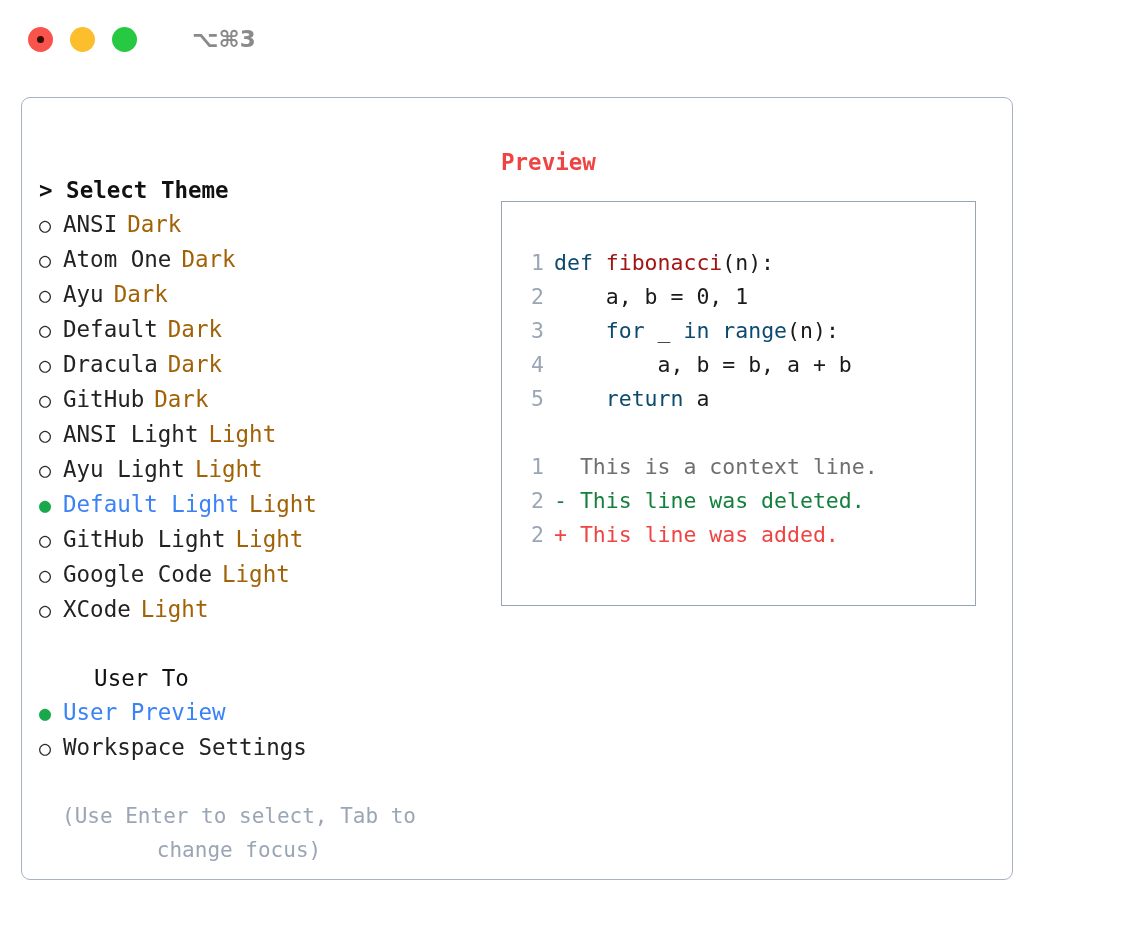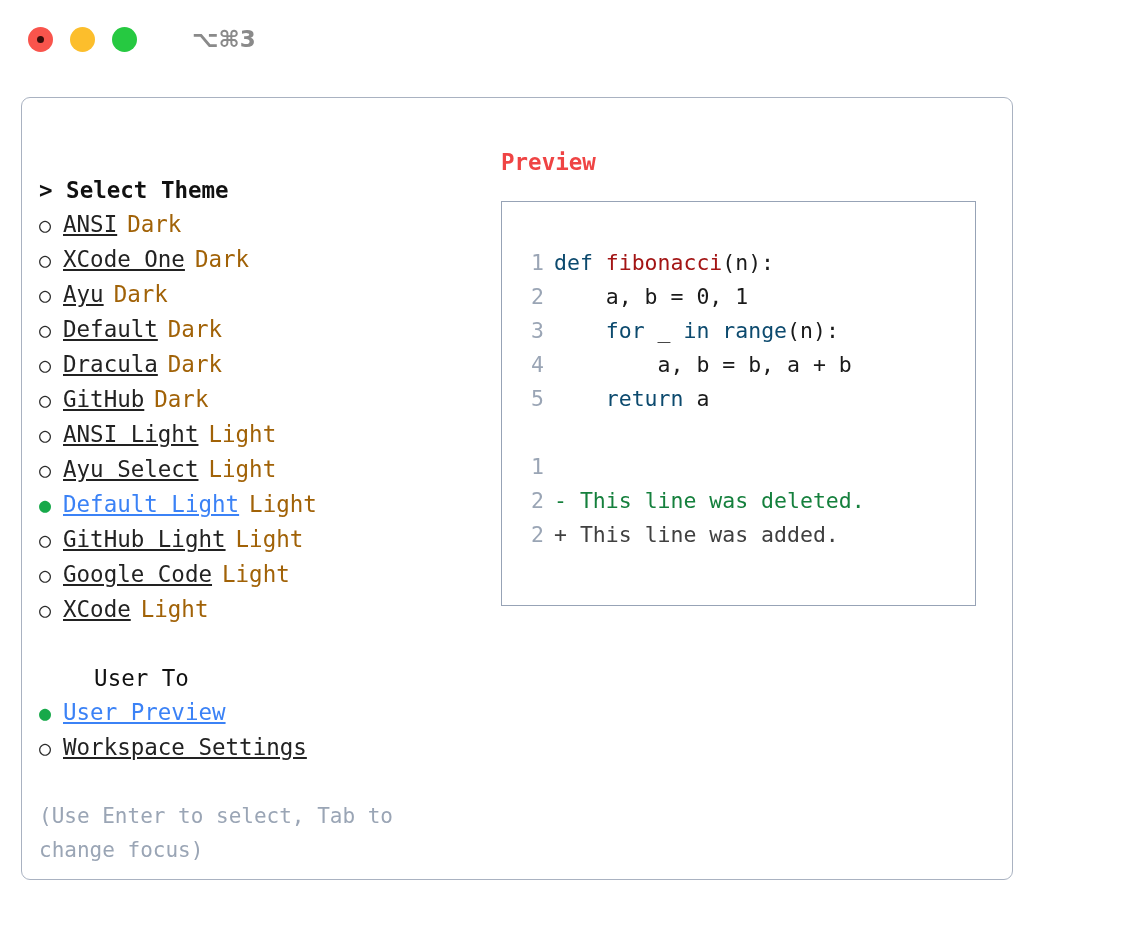--- a/index.html
+++ b/index.html
@@ -101,21 +101,21 @@
     font-size: 22.5px;
     white-space: pre;
   }
   .marker {
     width: 24px;
     flex: 0 0 24px;
     color: #2b2b2b;
     font-size: 20px;
   }
   .row.selected .marker { color: #17a94a; }
-  .row-label { color: #222222; text-decoration: underline; }
+  .row-label { color: #222222; }
   .row.selected .row-label { color: #3b82f6; }
   .row-tag {
     color: #a16207;
     margin-left: 10px;
   }
 
   .spacer-lg { height: 34px; }
 
   .apply-head {
     font-size: 22.5px;
@@ -125,20 +125,21 @@
     white-space: pre;
   }
 
   .hint {
     margin-top: 34px;
     font-size: 21px;
     line-height: 34px;
     color: #9aa5b5;
     width: 400px;
     white-space: pre-wrap;
+    text-align: center;
   }
 
   
   .right-col {
     position: absolute;
     left: 479px;
     top: 47px;
     width: 490px;
   }
   .preview-head {
@@ -171,21 +172,21 @@
     margin-right: 10px;
   }
   .code-text { color: #1a1a1a; }
   .tok-kw   { color: #0c4a6e; }
   .tok-fn   { color: #a31515; }
   .tok-plain{ color: #1a1a1a; }
 
   .diff-gap { height: 34px; }
   .diff-ctx { color: #6f6f6f; }
   .diff-del { color: #15803d; }
-  .diff-add { color: #404040; }
+  .diff-add { color: #ef4444; }
 </style>
 </head>
 <body>
 
 <div class="titlebar">
   <div class="lights">
     <span class="light light-red"></span>
     <span class="light light-yellow"></span>
     <span class="light light-green"></span>
   </div>
@@ -194,27 +195,27 @@
 
 <div class="panel">
   <div class="columns">
 
     <div class="left-col">
 
       <div class="section-head">&gt; Select Theme</div>
 
       <div id="theme-list">
           <div class="row"><span class="marker">○</span><span class="row-label">ANSI</span><span class="row-tag">Dark</span></div>
-          <div class="row"><span class="marker">○</span><span class="row-label">XCode One</span><span class="row-tag">Dark</span></div>
+          <div class="row"><span class="marker">○</span><span class="row-label">Atom One</span><span class="row-tag">Dark</span></div>
           <div class="row"><span class="marker">○</span><span class="row-label">Ayu</span><span class="row-tag">Dark</span></div>
           <div class="row"><span class="marker">○</span><span class="row-label">Default</span><span class="row-tag">Dark</span></div>
           <div class="row"><span class="marker">○</span><span class="row-label">Dracula</span><span class="row-tag">Dark</span></div>
           <div class="row"><span class="marker">○</span><span class="row-label">GitHub</span><span class="row-tag">Dark</span></div>
           <div class="row"><span class="marker">○</span><span class="row-label">ANSI Light</span><span class="row-tag">Light</span></div>
-          <div class="row"><span class="marker">○</span><span class="row-label">Ayu Select</span><span class="row-tag">Light</span></div>
+          <div class="row"><span class="marker">○</span><span class="row-label">Ayu Light</span><span class="row-tag">Light</span></div>
           <div class="row selected"><span class="marker">●</span><span class="row-label">Default Light</span><span class="row-tag">Light</span></div>
           <div class="row"><span class="marker">○</span><span class="row-label">GitHub Light</span><span class="row-tag">Light</span></div>
           <div class="row"><span class="marker">○</span><span class="row-label">Google Code</span><span class="row-tag">Light</span></div>
           <div class="row"><span class="marker">○</span><span class="row-label">XCode</span><span class="row-tag">Light</span></div>
         </div>
 
       <div class="spacer-lg"></div>
 
       <div class="apply-head">  User To</div>
 
@@ -232,21 +233,21 @@
       <div class="preview-box">
         <div id="code-block">
             <div class="code-line"><span class="lineno">1</span><span class="code-text"><span class="tok-kw">def </span><span class="tok-fn">fibonacci</span><span class="tok-plain">(n):</span></span></div>
             <div class="code-line"><span class="lineno">2</span><span class="code-text"><span class="tok-plain">    a, b = 0, 1</span></span></div>
             <div class="code-line"><span class="lineno">3</span><span class="code-text"><span class="tok-plain">    </span><span class="tok-kw">for</span><span class="tok-plain"> _ </span><span class="tok-kw">in</span><span class="tok-plain"> </span><span class="tok-kw">range</span><span class="tok-plain">(n):</span></span></div>
             <div class="code-line"><span class="lineno">4</span><span class="code-text"><span class="tok-plain">        a, b = b, a + b</span></span></div>
             <div class="code-line"><span class="lineno">5</span><span class="code-text"><span class="tok-plain">    </span><span class="tok-kw">return</span><span class="tok-plain"> a</span></span></div>
           </div>
         <div class="diff-gap"></div>
         <div id="diff-block">
-            <div class="code-line"><span class="lineno">1</span></div>
+            <div class="code-line"><span class="lineno">1</span><span class="diff-ctx"><span> </span> <span>This is a context line.</span></span></div>
             <div class="code-line"><span class="lineno">2</span><span class="diff-del"><span>-</span> <span>This line was deleted.</span></span></div>
             <div class="code-line"><span class="lineno">2</span><span class="diff-add"><span>+</span> <span>This line was added.</span></span></div>
           </div>
       </div>
     </div>
 
   </div>
 </div>
 
 </body></html>

